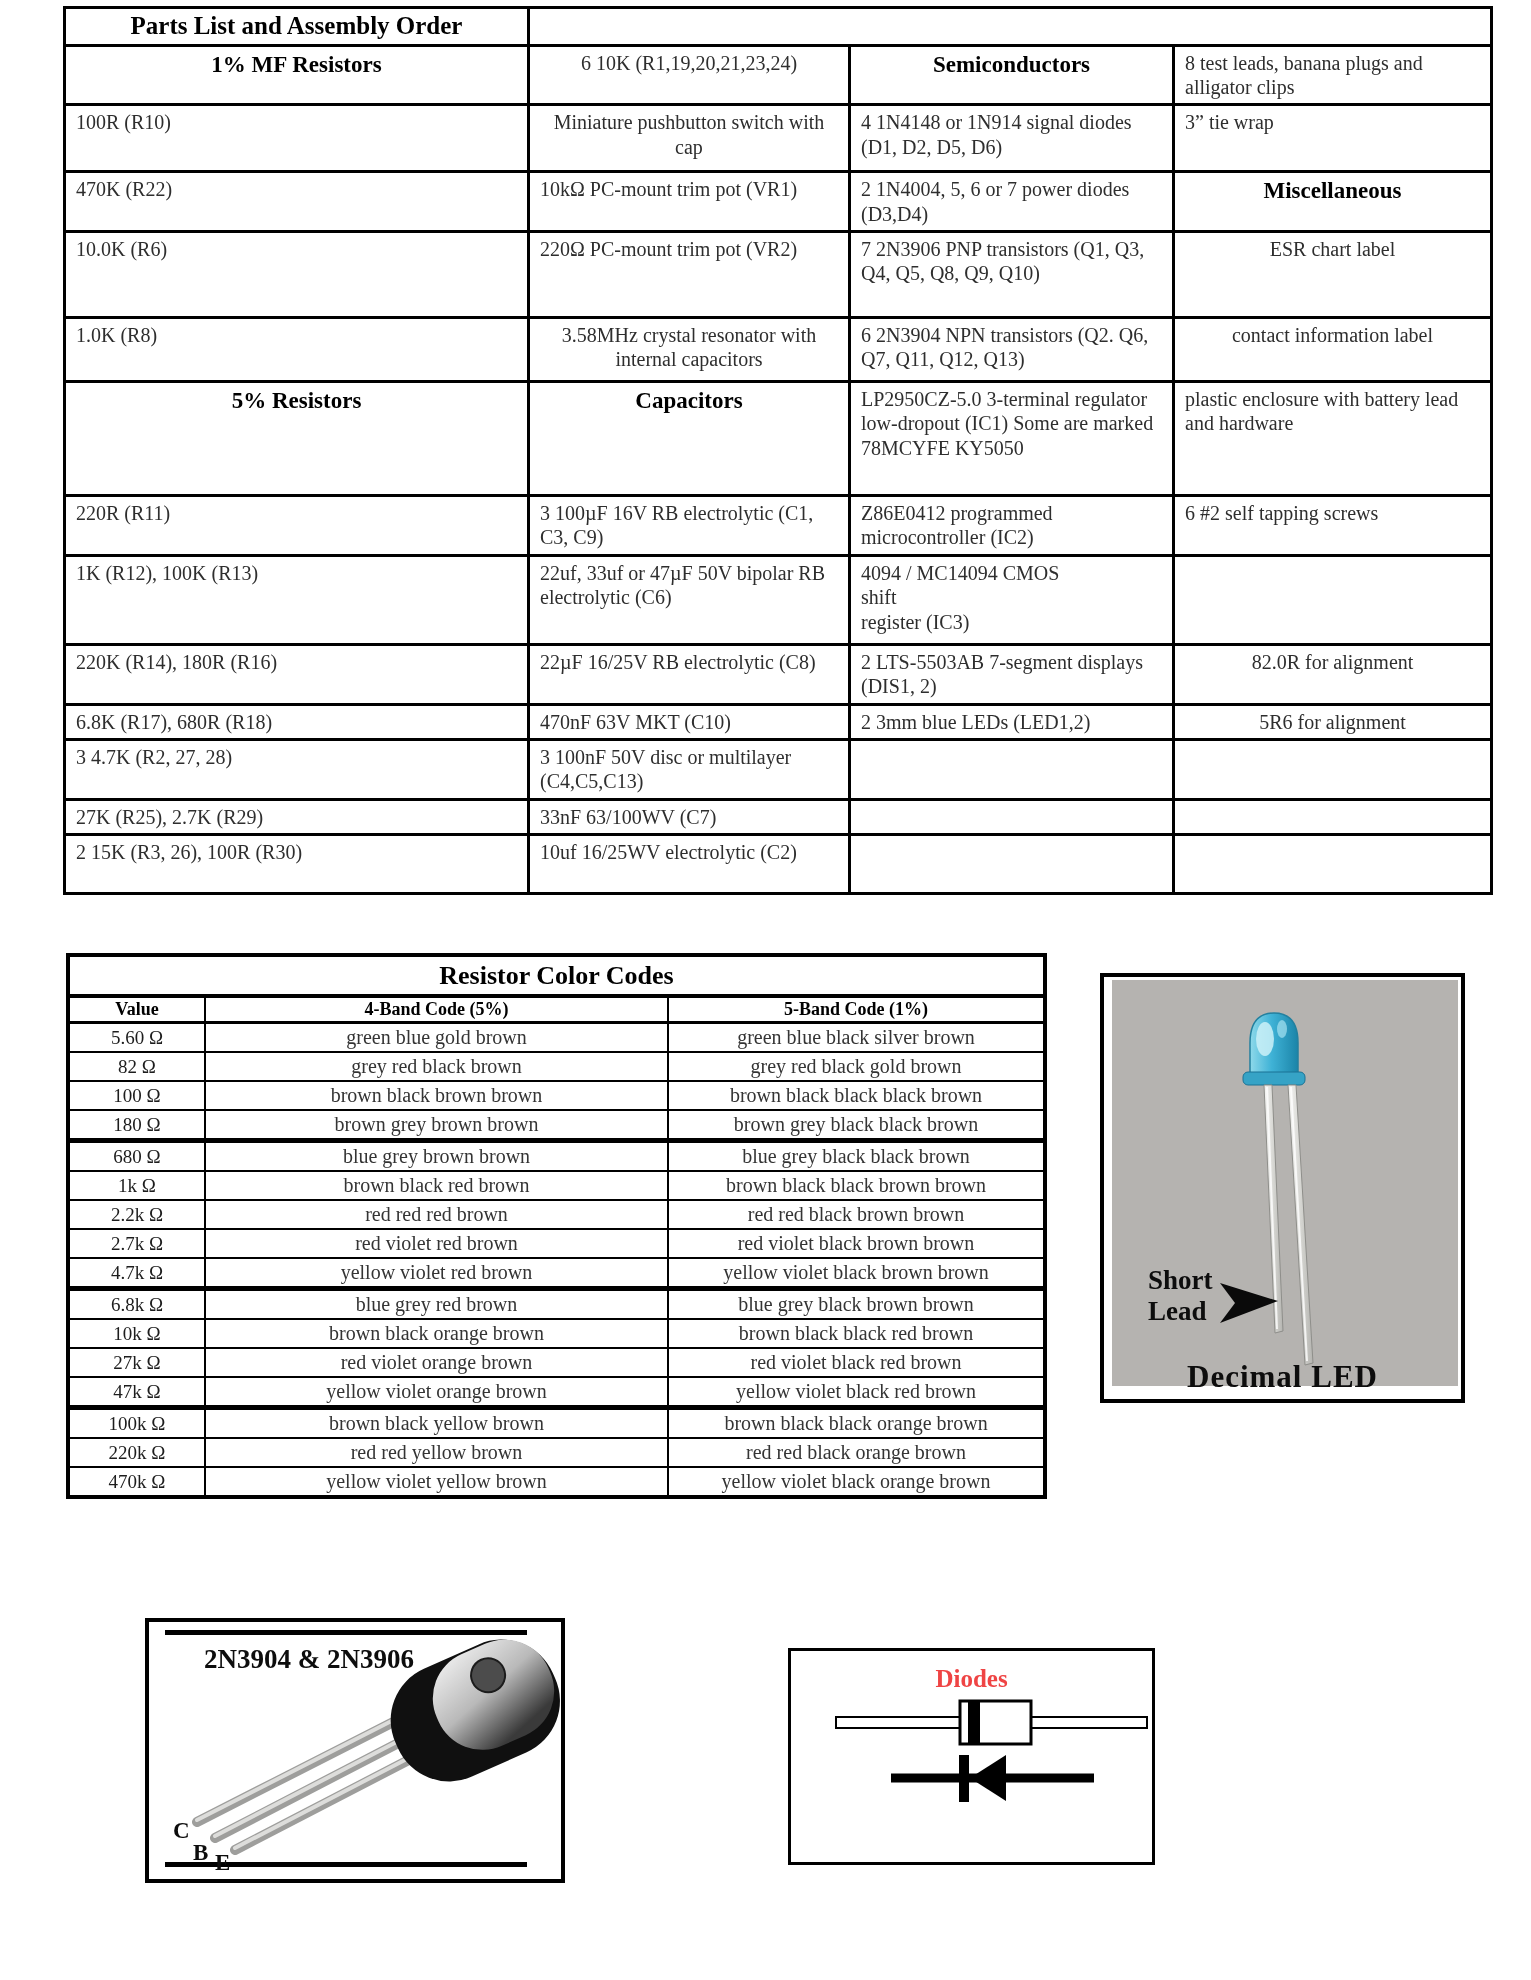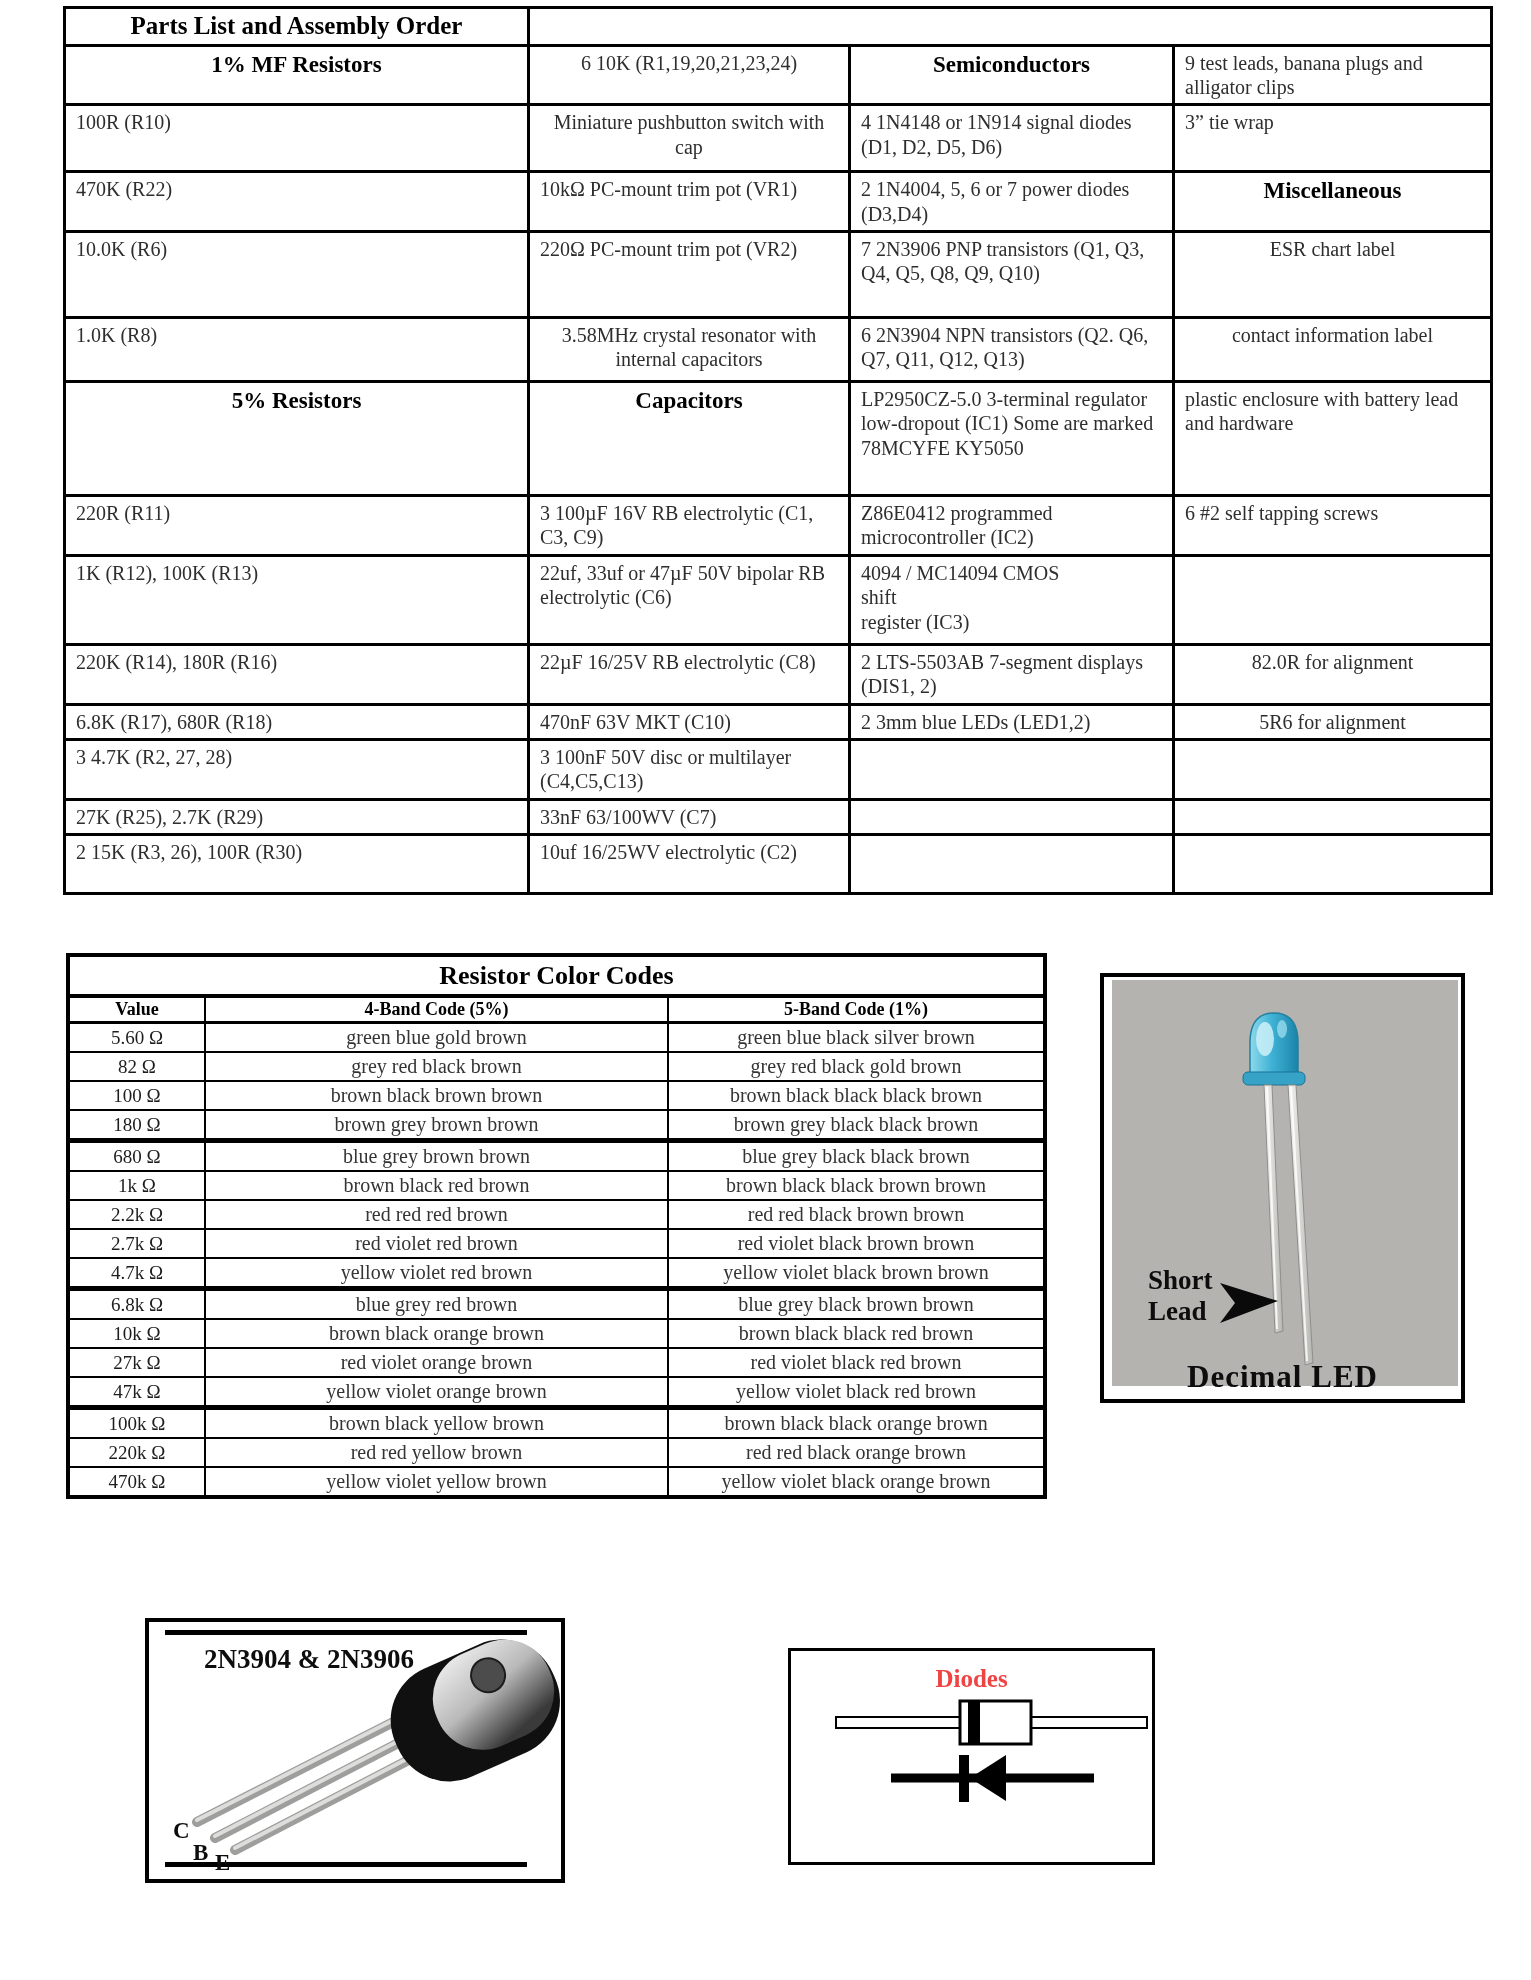--- a/index.html
+++ b/index.html
@@ -86,21 +86,21 @@
         </colgroup>
       <tbody id="parts-body">
         <tr style="height:36px">
           <td class="title-cell">Parts List and Assembly Order</td>
           <td class="blank-cell" colspan="3"></td>
         </tr>
           <tr style="height: 56px;">
             <td class="b c">1% MF Resistors</td>
             <td class="c">6 10K (R1,19,20,21,23,24)</td>
             <td class="b c">Semiconductors</td>
-            <td>9 test leads, banana plugs and alligator clips</td>
+            <td>8 test leads, banana plugs and alligator clips</td>
           </tr>
           <tr style="height: 67px;">
             <td>100R (R10)</td>
             <td class="c">Miniature pushbutton switch with cap</td>
             <td>4 1N4148 or 1N914 signal diodes (D1, D2, D5, D6)</td>
             <td>3” tie wrap</td>
           </tr>
           <tr style="height: 57px;">
             <td>470K (R22)</td>
             <td>10kΩ PC-mount trim pot (VR1)</td>

